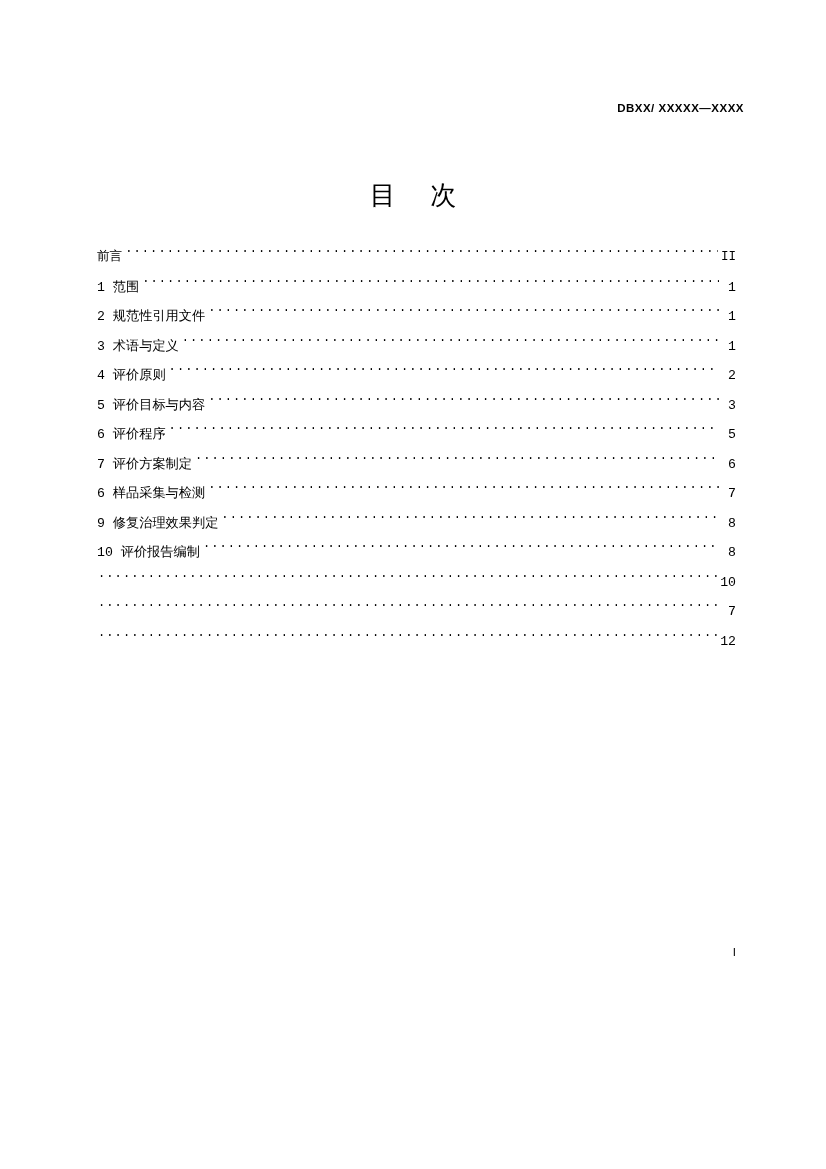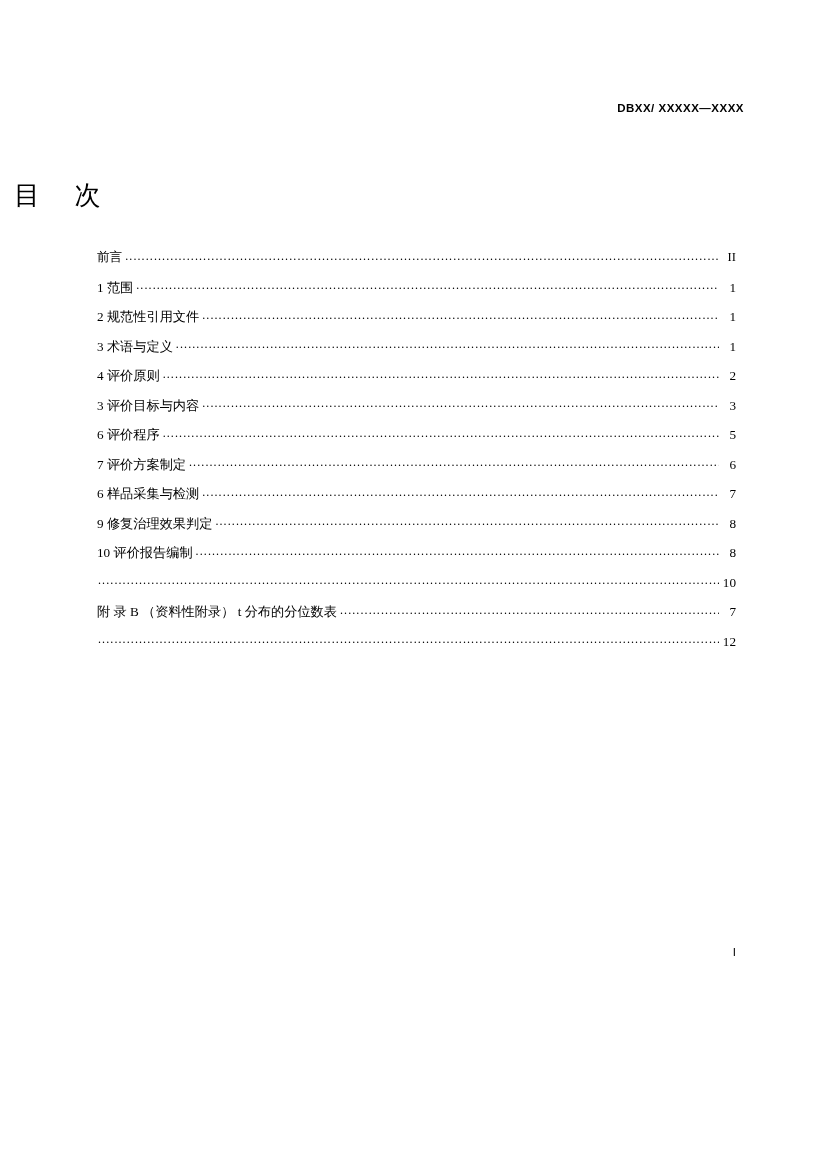--- a/index.html
+++ b/index.html
@@ -24,38 +24,39 @@
     font-size: 11.5px;
     font-weight: bold;
     letter-spacing: 0.5px;
     white-space: nowrap;
   }
   .doc-title {
     position: absolute;
     top: 178px;
     left: 0;
     width: 826px;
-    text-align: left;
+    text-align: center;
     font-size: 26px;
     letter-spacing: 14px;
     text-indent: 14px;
     font-family: "Liberation Serif", "DejaVu Serif", serif;
   }
   .toc {
     position: absolute;
     top: 243px;
     left: 97px;
     width: 639px;
   }
   .toc-row {
     display: flex;
-    align-items: center;
+    align-items: flex-start;
     font-size: 13.2px;
     line-height: 29.5px;
     white-space: nowrap;
+    font-family: Liberation Mono, monospace;
   }
   .toc-row.preface {
     font-size: 12.6px;
   }
   .toc-label {
     flex: 0 0 auto;
     padding-right: 2px;
   }
   .toc-dots {
     flex: 1 1 auto;
@@ -115,21 +116,21 @@
       <span class="toc-page">1</span>
     </div>
 
     <div class="toc-row">
       <span class="toc-label">4  评价原则</span>
       <span class="toc-dots">........................................................................................................................................................................................................</span>
       <span class="toc-page">2</span>
     </div>
 
     <div class="toc-row">
-      <span class="toc-label">3  评价目标与内容</span>
+      <span class="toc-label">5  评价目标与内容</span>
       <span class="toc-dots">........................................................................................................................................................................................................</span>
       <span class="toc-page">3</span>
     </div>
 
     <div class="toc-row">
       <span class="toc-label">6  评价程序</span>
       <span class="toc-dots">........................................................................................................................................................................................................</span>
       <span class="toc-page">5</span>
     </div>
 
@@ -156,21 +157,20 @@
       <span class="toc-dots">........................................................................................................................................................................................................</span>
       <span class="toc-page">8</span>
     </div>
 
     <div class="toc-row annex-label">
       <span class="toc-dots">........................................................................................................................................................................................................</span>
       <span class="toc-page">10</span>
     </div>
 
     <div class="toc-row annex-label">
-      <span class="toc-label">附  录  B  （资料性附录） t 分布的分位数表</span>
       <span class="toc-dots">........................................................................................................................................................................................................</span>
       <span class="toc-page">7</span>
     </div>
 
     <div class="toc-row annex-label">
       <span class="toc-dots">........................................................................................................................................................................................................</span>
       <span class="toc-page">12</span>
     </div>
 
   </div>

